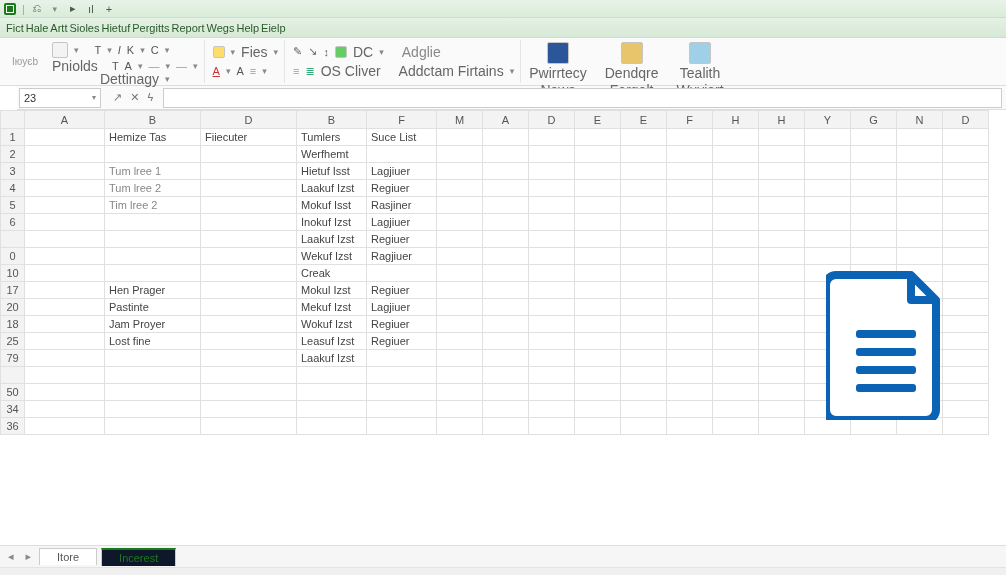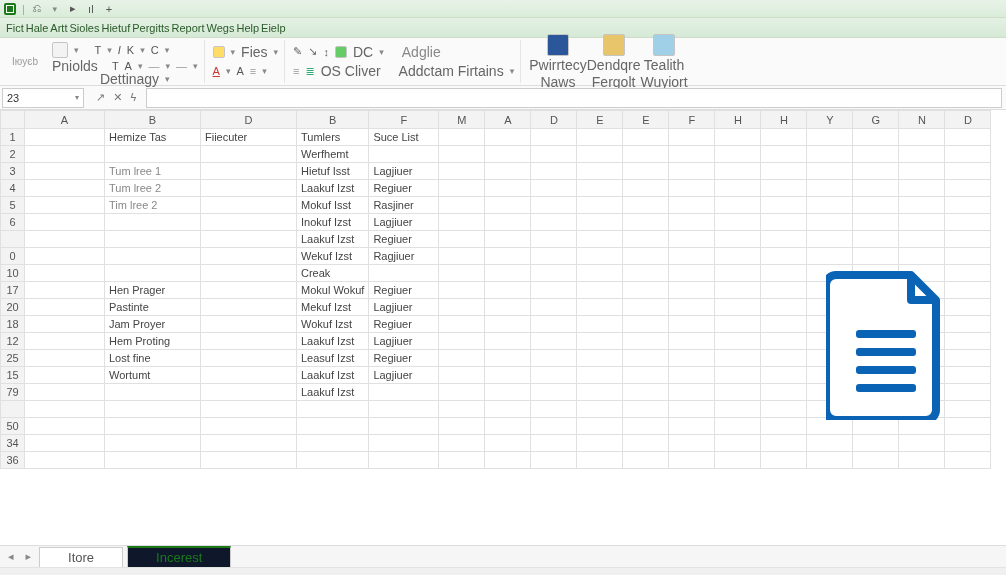--- a/index.html
+++ b/index.html
@@ -23,21 +23,21 @@
   .rgroup-row { display:flex; align-items:center; gap:6px; height:20px; }
   .ricon { width:16px; height:16px; border:1px solid #c5c5c5; background:#f3f3f3; border-radius:2px; }
   .ricon.sm{width:12px;height:12px;}
   .rtext { color:#666; font-size:14px; white-space:nowrap; }
   .rdrop { font-size:9px; color:#888; }
   .rlabel-col { display:flex;flex-direction:column;align-items:center;gap:1px;justify-content:center;}
   .rlabel-col .ricon{width:22px;height:22px;}
   .side-label { writing-mode: horizontal-tb; font-size:10px; color:#999; padding:0 6px; display:flex;align-items:center;}
 
   
-  .fxrow { height: 24px; display:flex; align-items:center; border-bottom:1px solid #ddd; background:#fafafa; }
+  .fxrow { height: 24px; display:flex; align-items:center; border-bottom:1px solid #ddd; background:#fafafa;margin-left:17px; }
   .namebox { width:82px; height:20px; border:1px solid #ccc; margin:0 2px; background:#fff; display:flex;align-items:center;justify-content:space-between;padding:0 4px; }
   .namebox .dd{font-size:8px;color:#888;}
   .fxicons { display:flex; gap:8px; padding:0 10px; color:#777; }
   .fxbar { flex:1; height:20px; border:1px solid #ccc; margin-right:4px; background:#fff; }
 
   
   .grid-wrap { position:relative; height: calc(575px - 18px - 20px - 48px - 24px - 22px - 8px); overflow:hidden; background:#fff;}
   table.sheet { border-collapse:collapse; table-layout:fixed; }
   .sheet th, .sheet td { border:1px solid #e0e0e0; height:17px; font-size:11px; color:#444; text-align:left; padding:0 4px; overflow:hidden; white-space:nowrap; }
   .sheet thead th { background:#f3f3f3; text-align:center; font-weight:normal; color:#555; height:18px; position:sticky;top:0;}
@@ -48,21 +48,21 @@
   
   .c-A{width:80px;} .c-B{width:96px;} .c-D{width:96px;} .c-B2{width:70px;} .c-F{width:70px;}
   .c-n{width:46px;}
 
   
   .doc-overlay { position:absolute; right:60px; top:160px; width:120px; height:150px; pointer-events:none; }
 
   
   .tabstrip { height:22px; background:#f6f6f6; border-top:1px solid #ddd; display:flex; align-items:center; padding:0 4px; gap:4px; }
   .tabstrip .nav { color:#888; padding:0 4px; }
-  .sheet-tab { padding:2px 28px; border:1px solid #ccc; border-bottom:none; background:#fff; font-size:13px; color:#555; }
+  .sheet-tab { padding:2px 17px; border:1px solid #ccc; border-bottom:none; background:#fff; font-size:11px; color:#555; }
   .sheet-tab.active { background:#0f172a; color:#1a7a1a; border-top:2px solid #1a7a1a; }
 
   
   .hscroll{height:8px;background:#f0f0f0;border-top:1px solid #e3e3e3;}
 </style>
 </head>
 <body>
 
 <div class="titlebar">
   <span class="app-icon"></span>
@@ -150,21 +150,21 @@
     <div class="rgroup-row">
       <span style="color:#999">≡</span>
       <span style="color:#3a7">≣</span>
       <span class="rtext">OS Cliver</span>
       <span style="width:6px"></span>
       <span class="rtext">Addctam Firtains</span>
         <span class="rdrop">▾</span>
     </div>
   </div>
 
-  <div class="rgroup" style="flex-direction:row;gap:0;align-items:center;">
+  <div class="rgroup" style="flex-direction:row;gap:18px;align-items:flex-start;">
     <div class="rlabel-col">
       <span class="ricon" style="background:#2b579a"></span>
       <span class="rtext">Pwirrtecy</span>
       <span class="rtext">Naws</span>
     </div>
     <div class="rlabel-col">
       <span class="ricon" style="background:#e8c56a"></span>
       <span class="rtext">Dendqre</span>
       <span class="rtext">Fergolt</span>
     </div>
@@ -412,21 +412,21 @@
           <td></td>
           <td></td>
           <td></td>
           <td></td>
         </tr>
         <tr>
           <td class="rowhdr">17</td>
           <td></td>
           <td>Hen Prager</td>
           <td></td>
-          <td>Mokul Wokuf</td>
+          <td>Mokul Izst</td>
           <td>Regiuer</td>
           <td></td>
           <td></td>
           <td></td>
           <td></td>
           <td></td>
           <td></td>
           <td></td>
           <td></td>
           <td></td>
@@ -468,66 +468,26 @@
           <td></td>
           <td></td>
           <td></td>
           <td></td>
           <td></td>
           <td></td>
           <td></td>
           <td></td>
         </tr>
         <tr>
-          <td class="rowhdr">12</td>
-          <td></td>
-          <td>Hem Proting</td>
-          <td></td>
-          <td>Laakuf Izst</td>
-          <td>Lagjiuer</td>
-          <td></td>
-          <td></td>
-          <td></td>
-          <td></td>
-          <td></td>
-          <td></td>
-          <td></td>
-          <td></td>
-          <td></td>
-          <td></td>
-          <td></td>
-          <td></td>
-        </tr>
-        <tr>
           <td class="rowhdr">25</td>
           <td></td>
           <td>Lost fine</td>
           <td></td>
           <td>Leasuf Izst</td>
           <td>Regiuer</td>
-          <td></td>
-          <td></td>
-          <td></td>
-          <td></td>
-          <td></td>
-          <td></td>
-          <td></td>
-          <td></td>
-          <td></td>
-          <td></td>
-          <td></td>
-          <td></td>
-        </tr>
-        <tr>
-          <td class="rowhdr">15</td>
-          <td></td>
-          <td>Wortumt</td>
-          <td></td>
-          <td>Laakuf Izst</td>
-          <td>Lagjiuer</td>
           <td></td>
           <td></td>
           <td></td>
           <td></td>
           <td></td>
           <td></td>
           <td></td>
           <td></td>
           <td></td>
           <td></td>

